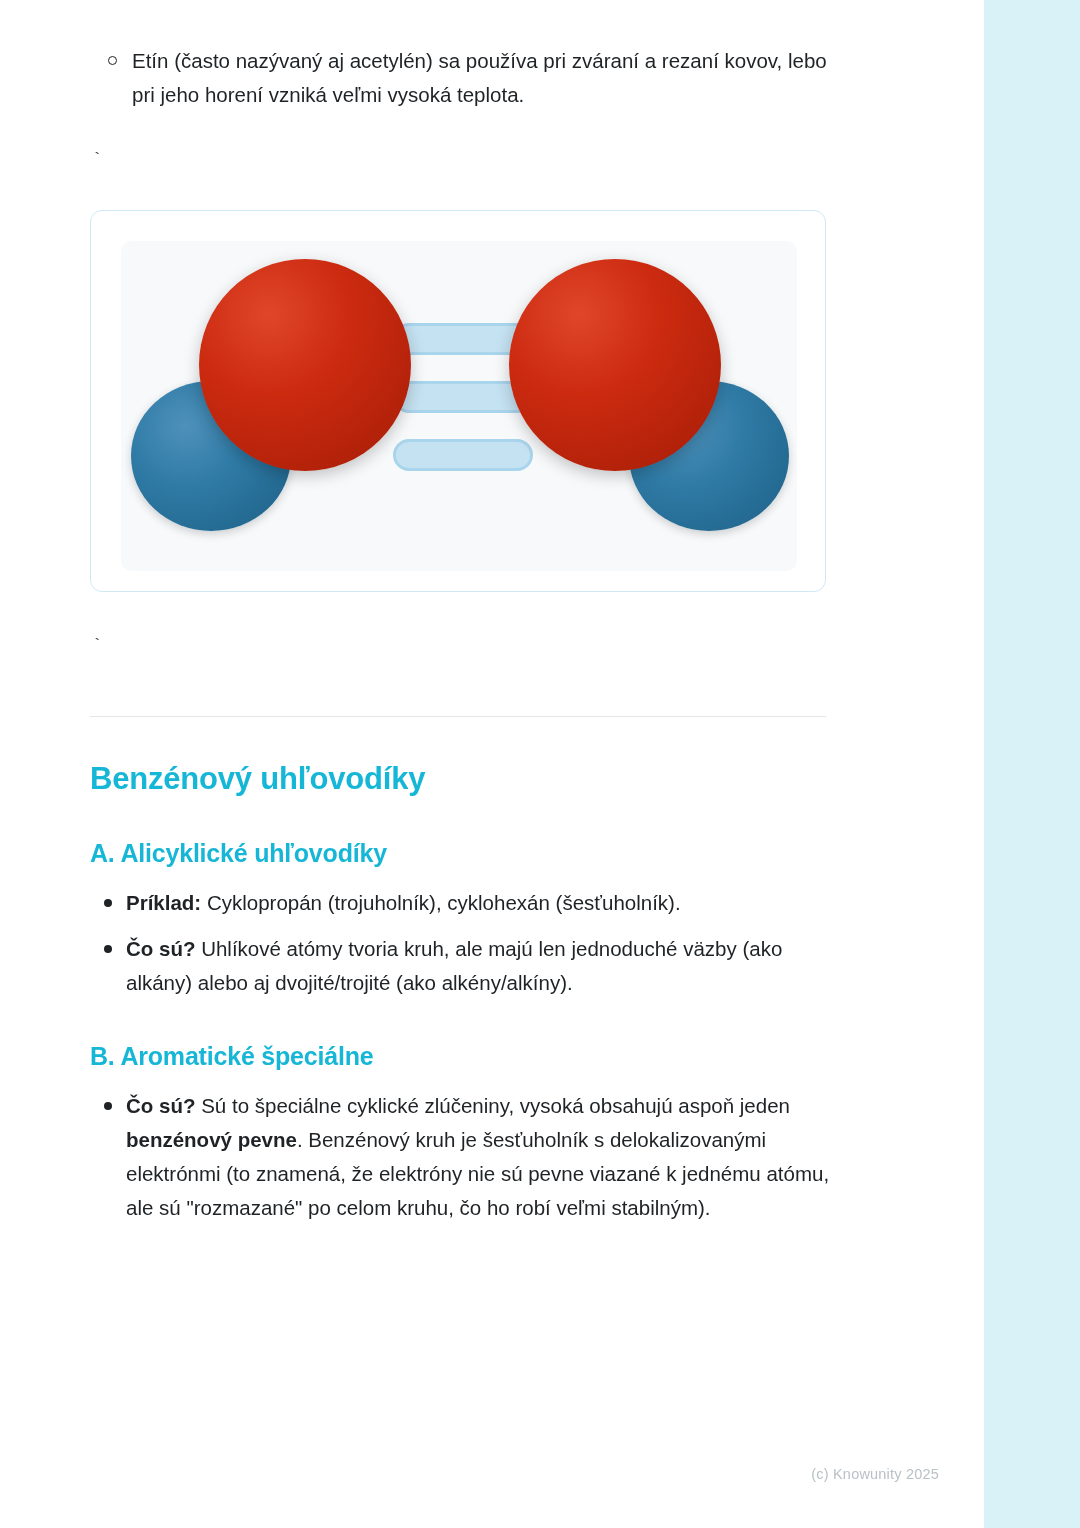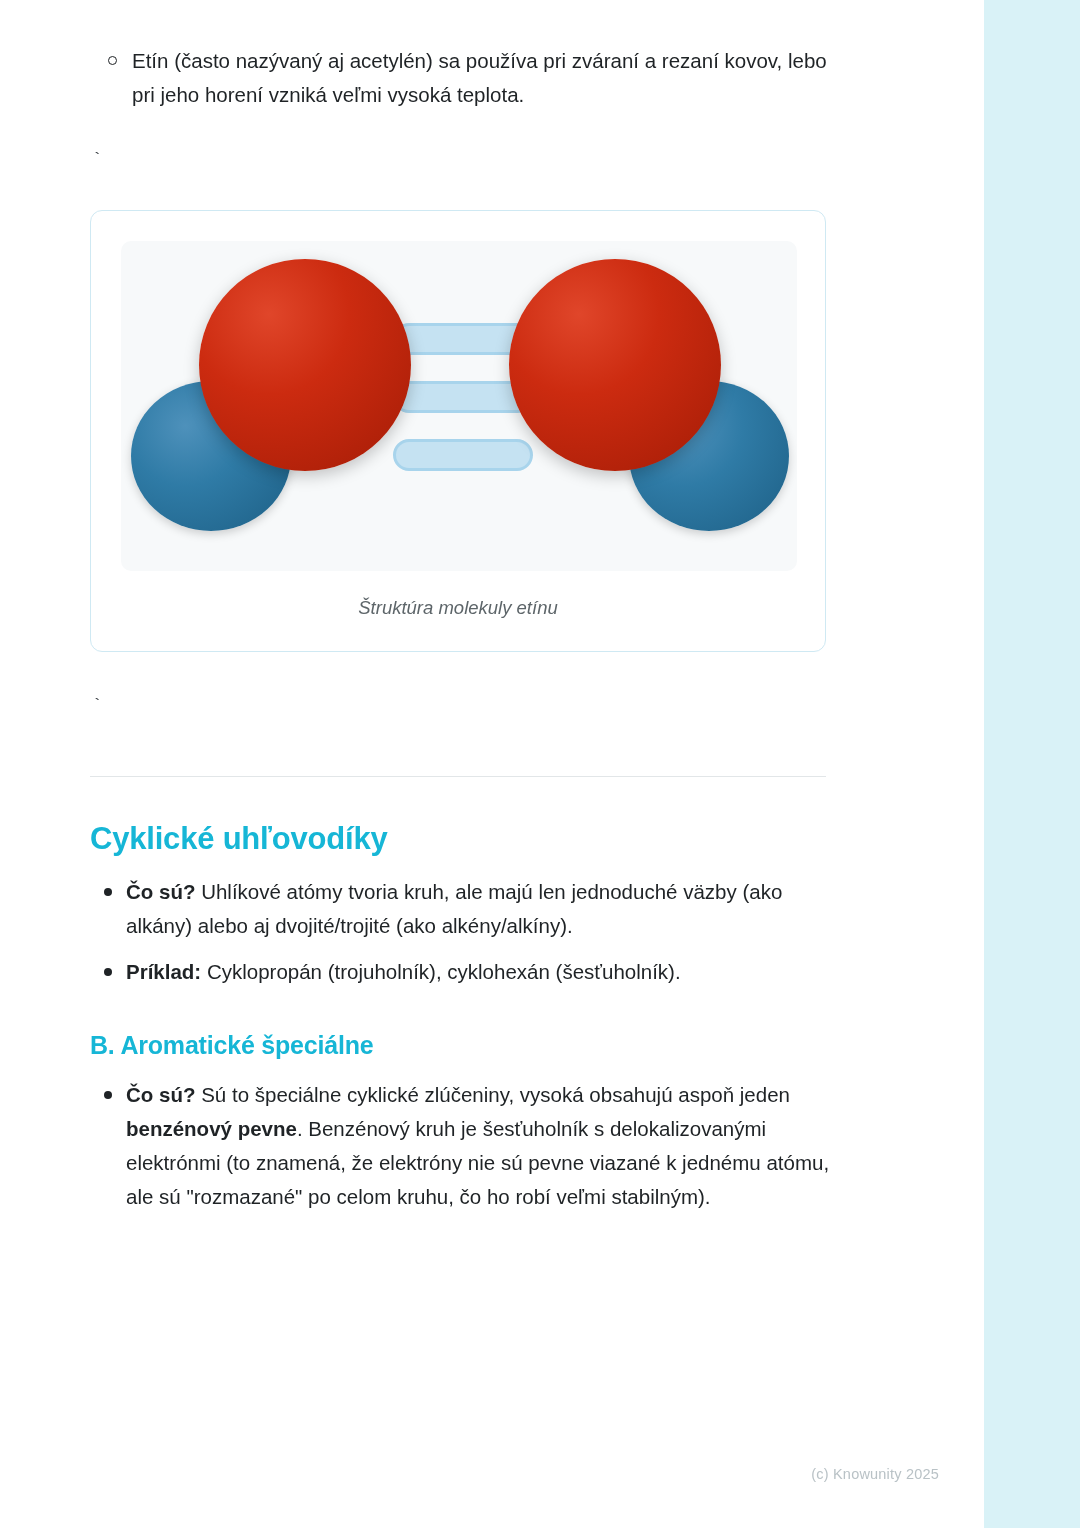--- a/index.html
+++ b/index.html
@@ -215,38 +215,38 @@
         <div class="atom h-atom" style="left:508px; top:140px; width:160px; height:150px;"></div>
 
         <div class="bond" style="left:272px; top:82px; width:140px; height:32px;"></div>
         <div class="bond" style="left:272px; top:140px; width:140px; height:32px;"></div>
         <div class="bond" style="left:272px; top:198px; width:140px; height:32px;"></div>
 
         <div class="atom c-atom" style="left:78px; top:18px; width:212px; height:212px;"></div>
 
         <div class="atom c-atom" style="left:388px; top:18px; width:212px; height:212px;"></div>
       </div>
-      <div class="figure-caption">Štruktúra molekuly etínu</div>
     </div>
 
     <div class="backtick" style="margin-top:44px;">`</div>
 
     <div class="divider"></div>
 
-    <h1 class="section-title">Cyklické uhľovodíky</h1>
-
+    <h1 class="section-title">Benzénový uhľovodíky</h1>
+
+    <h2 class="sub-title">A. Alicyklické uhľovodíky</h2>
     <ul class="bullets">
+      <li>
+        <span class="dot"></span>
+        <b>Príklad:</b><span> Cyklopropán (trojuholník), cyklohexán (šesťuholník).</span>
+      </li>
       <li>
         <span class="dot"></span>
         <b>Čo sú?</b><span> Uhlíkové atómy tvoria kruh, ale majú len jednoduché väzby (ako alkány) alebo aj dvojité/trojité (ako alkény/alkíny).</span>
       </li>
-      <li>
-        <span class="dot"></span>
-        <b>Príklad:</b><span> Cyklopropán (trojuholník), cyklohexán (šesťuholník).</span>
-      </li>
     </ul>
 
     <h2 class="sub-title">B. Aromatické špeciálne</h2>
     <ul class="bullets">
       <li>
         <span class="dot"></span>
         <b>Čo sú?</b><span> Sú to špeciálne cyklické zlúčeniny, vysoká obsahujú aspoň jeden </span><b>benzénový pevne</b><span>. Benzénový kruh je šesťuholník s delokalizovanými elektrónmi (to znamená, že elektróny nie sú pevne viazané k jednému atómu, ale sú "rozmazané" po celom kruhu, čo ho robí veľmi stabilným).</span>
       </li>
     </ul>
 

